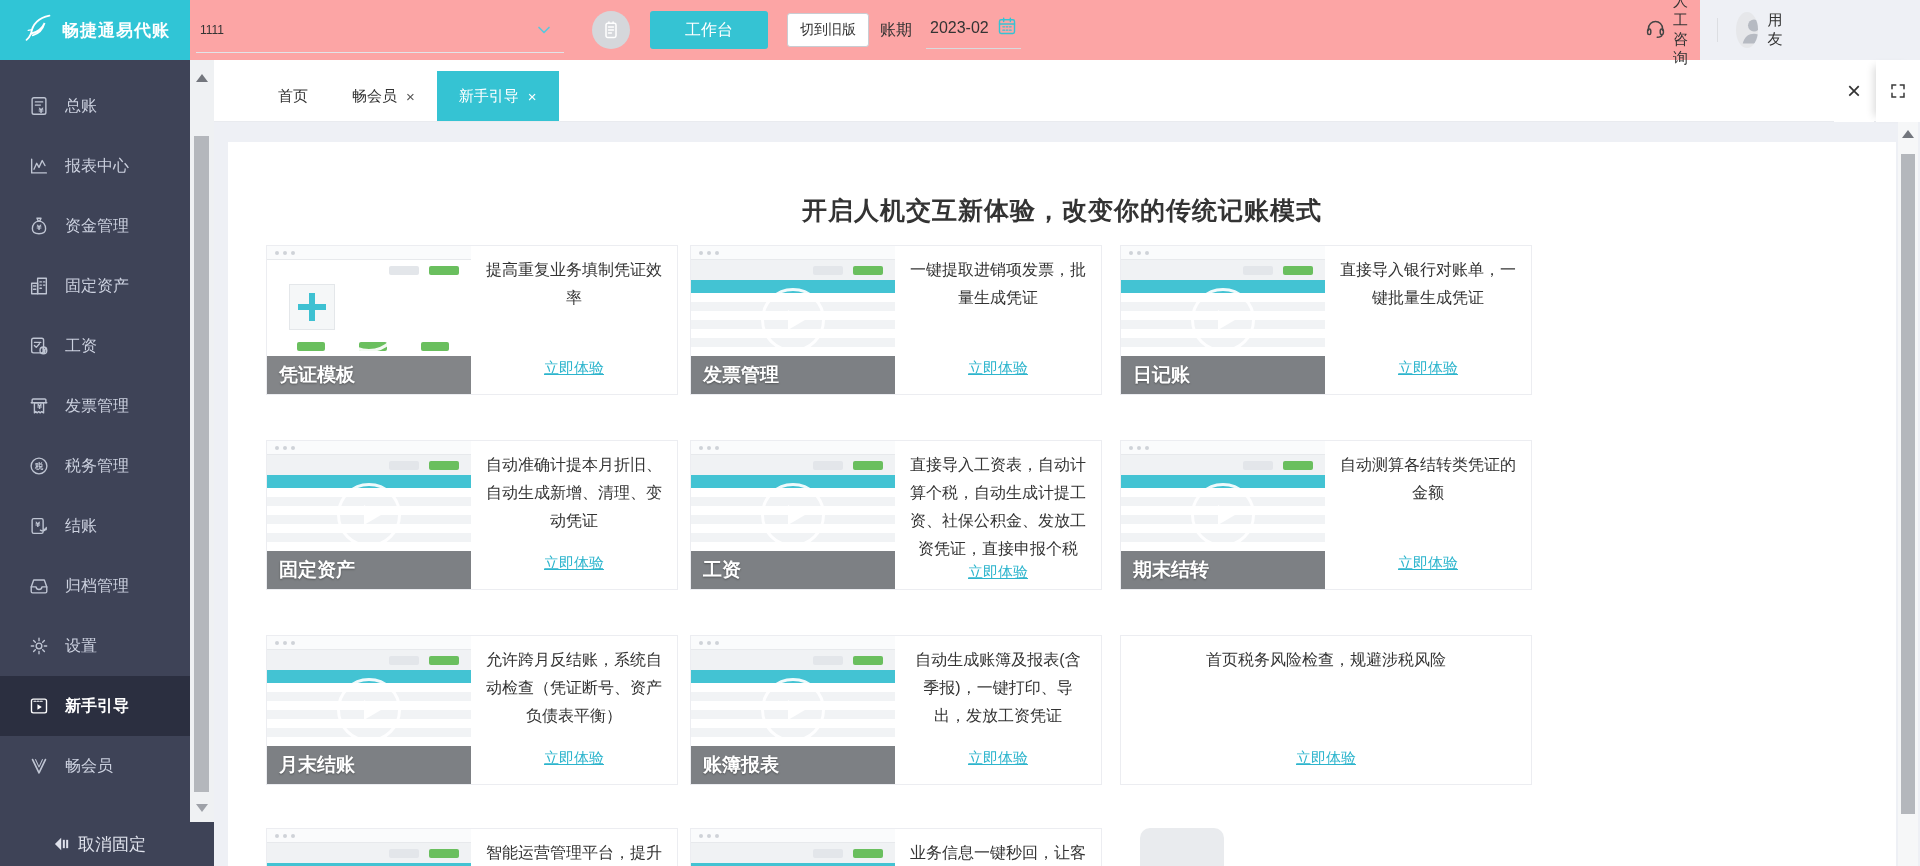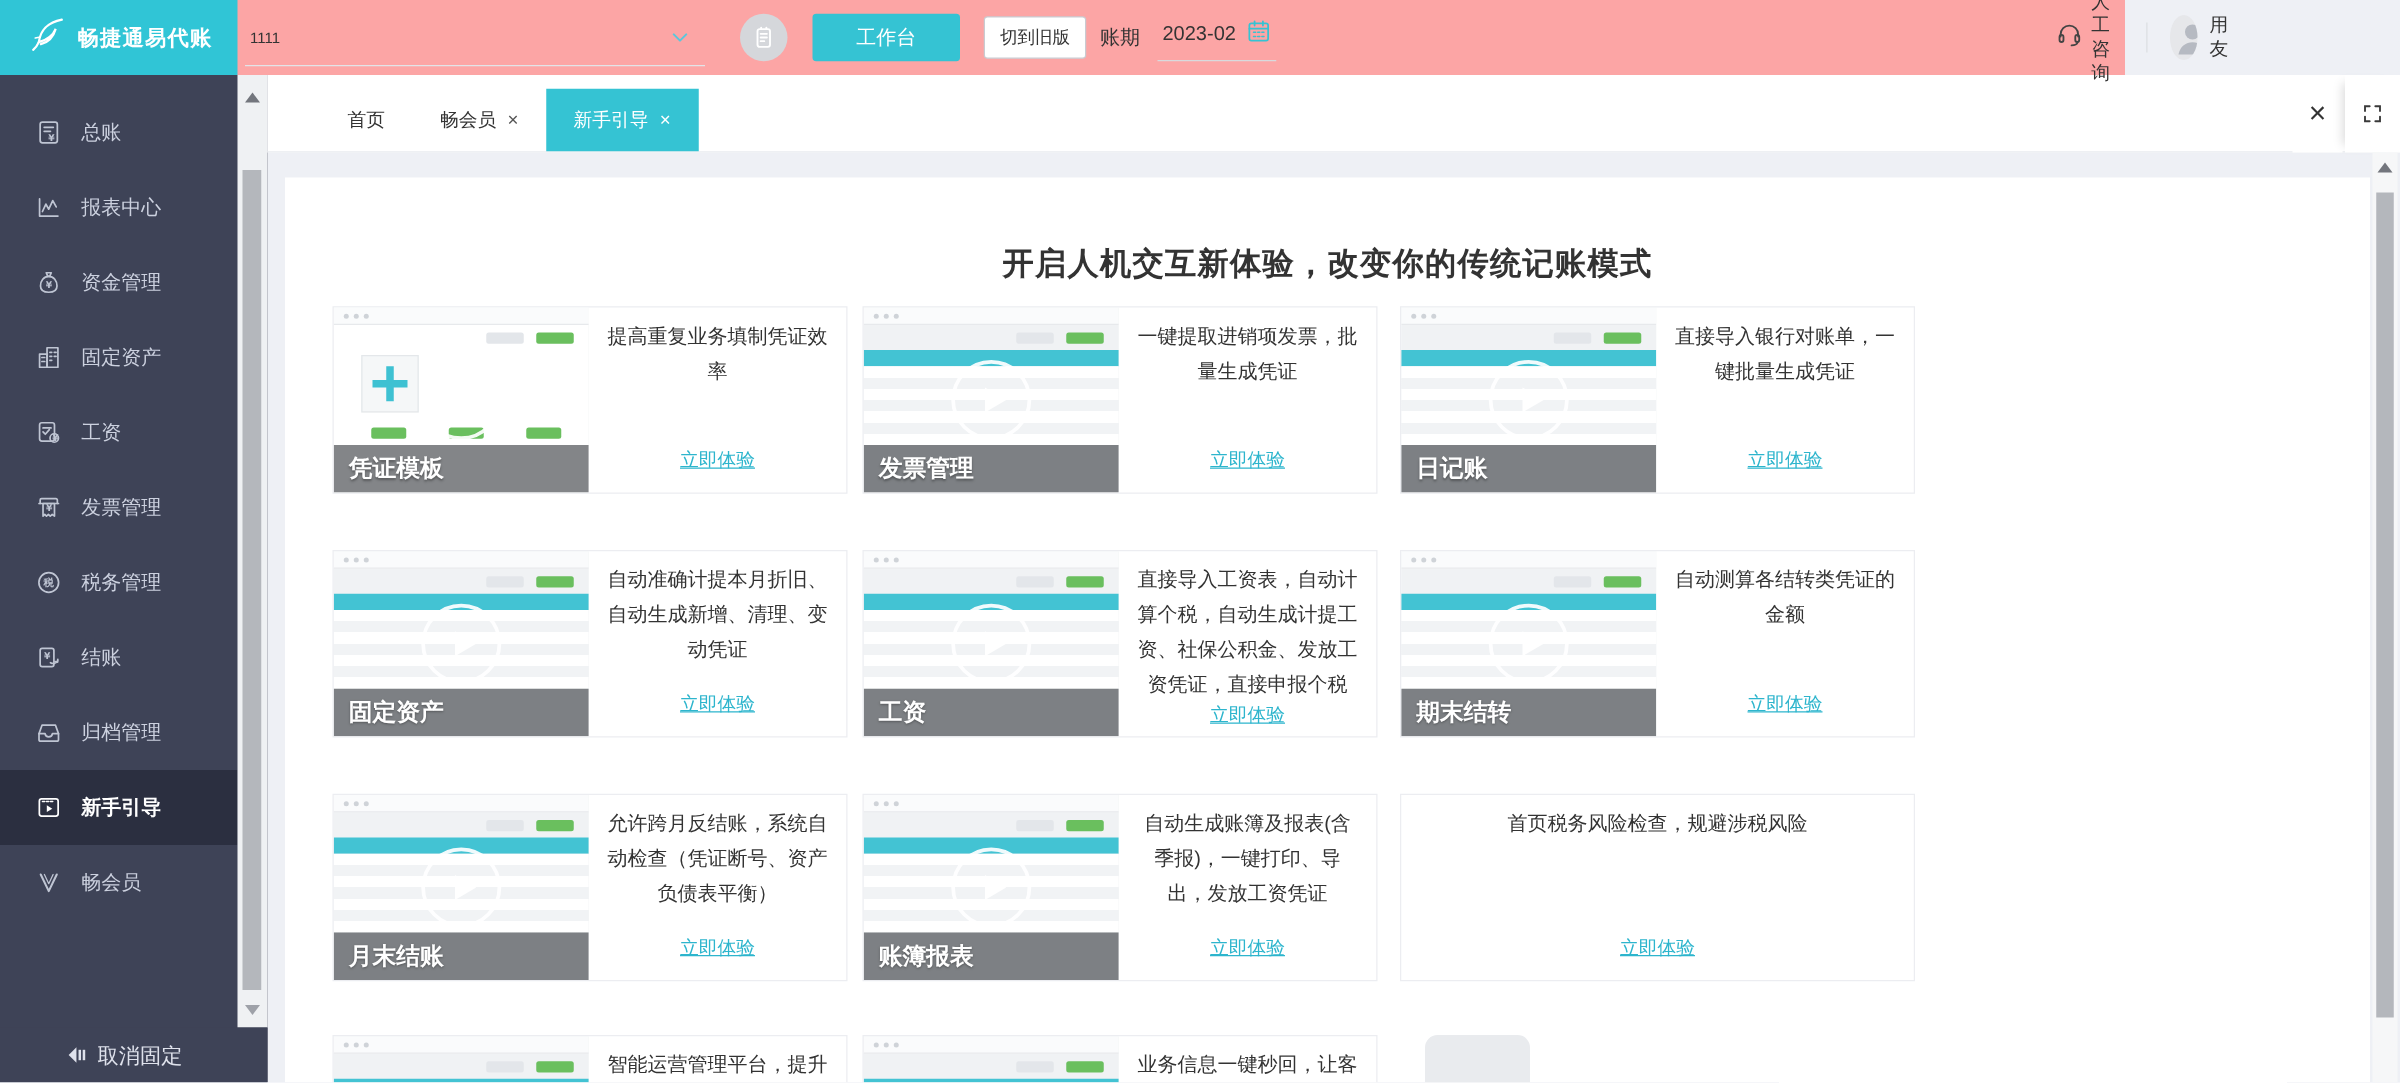--- a/index.html
+++ b/index.html
@@ -272,20 +272,27 @@
           </svg>
         <span>结账</span>
       </div>
       <div class="side-item">
         <svg viewBox="0 0 24 24">
             <path d="M6.2 5.5h11.6l2.7 7.5v5a1.5 1.5 0 01-1.5 1.5H5a1.5 1.5 0 01-1.5-1.5v-5z"></path>
             <path d="M3.5 13h5.3c.2 1.7 1.4 2.8 3.2 2.8s3-1.1 3.2-2.8h5.3"></path>
           </svg>
         <span>归档管理</span>
       </div>
+      <div class="side-item">
+        <svg viewBox="0 0 24 24">
+            <circle cx="12" cy="12" r="3.1"></circle>
+            <path d="M12 3.6v2.6M12 17.8v2.6M3.6 12h2.6M17.8 12h2.6M6.1 6.1L8 8M16 16l1.9 1.9M17.9 6.1L16 8M8 16l-1.9 1.9"></path>
+          </svg>
+        <span>设置</span>
+      </div>
       <div class="side-item active">
         <svg viewBox="0 0 24 24">
             <rect x="3.8" y="4.5" width="16.4" height="15" rx="2"></rect>
             <path d="M6.5 6.8h2M10 6.8h2M13.5 6.8h2" stroke-width="1.3"></path>
             <path class="fillp" d="M10.3 10l4.8 3-4.8 3z"></path>
           </svg>
         <span>新手引导</span>
       </div>
       <div class="side-item">
         <svg viewBox="0 0 24 24">

